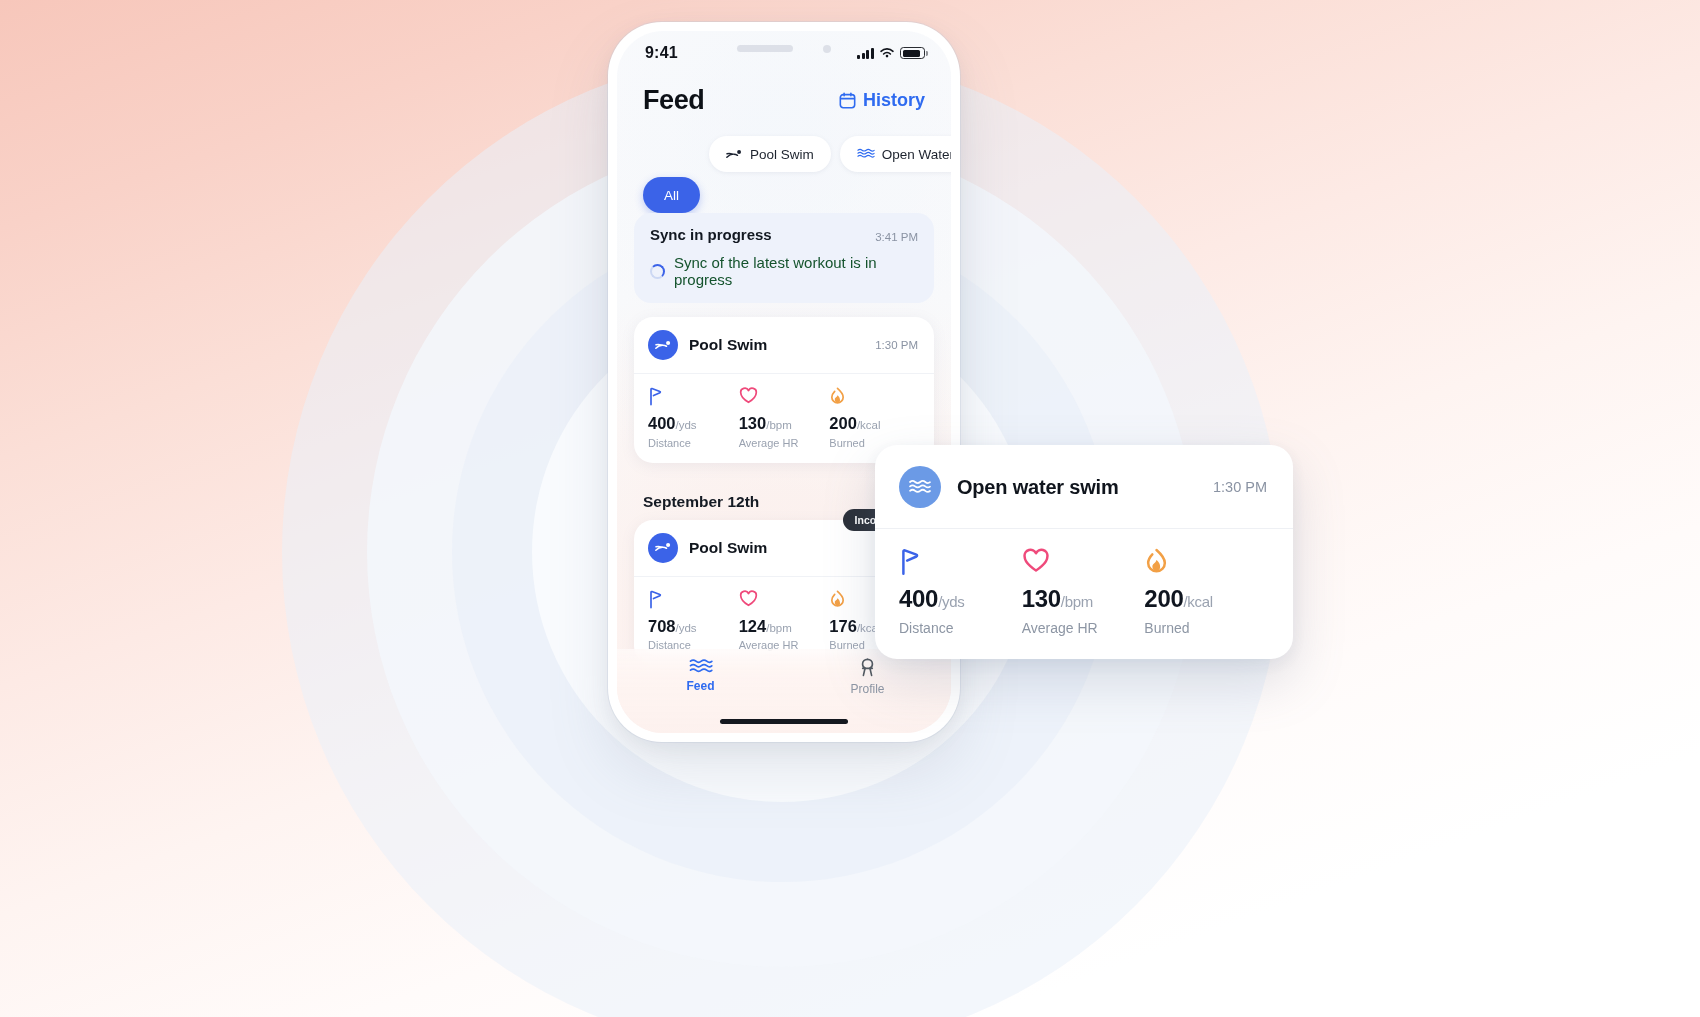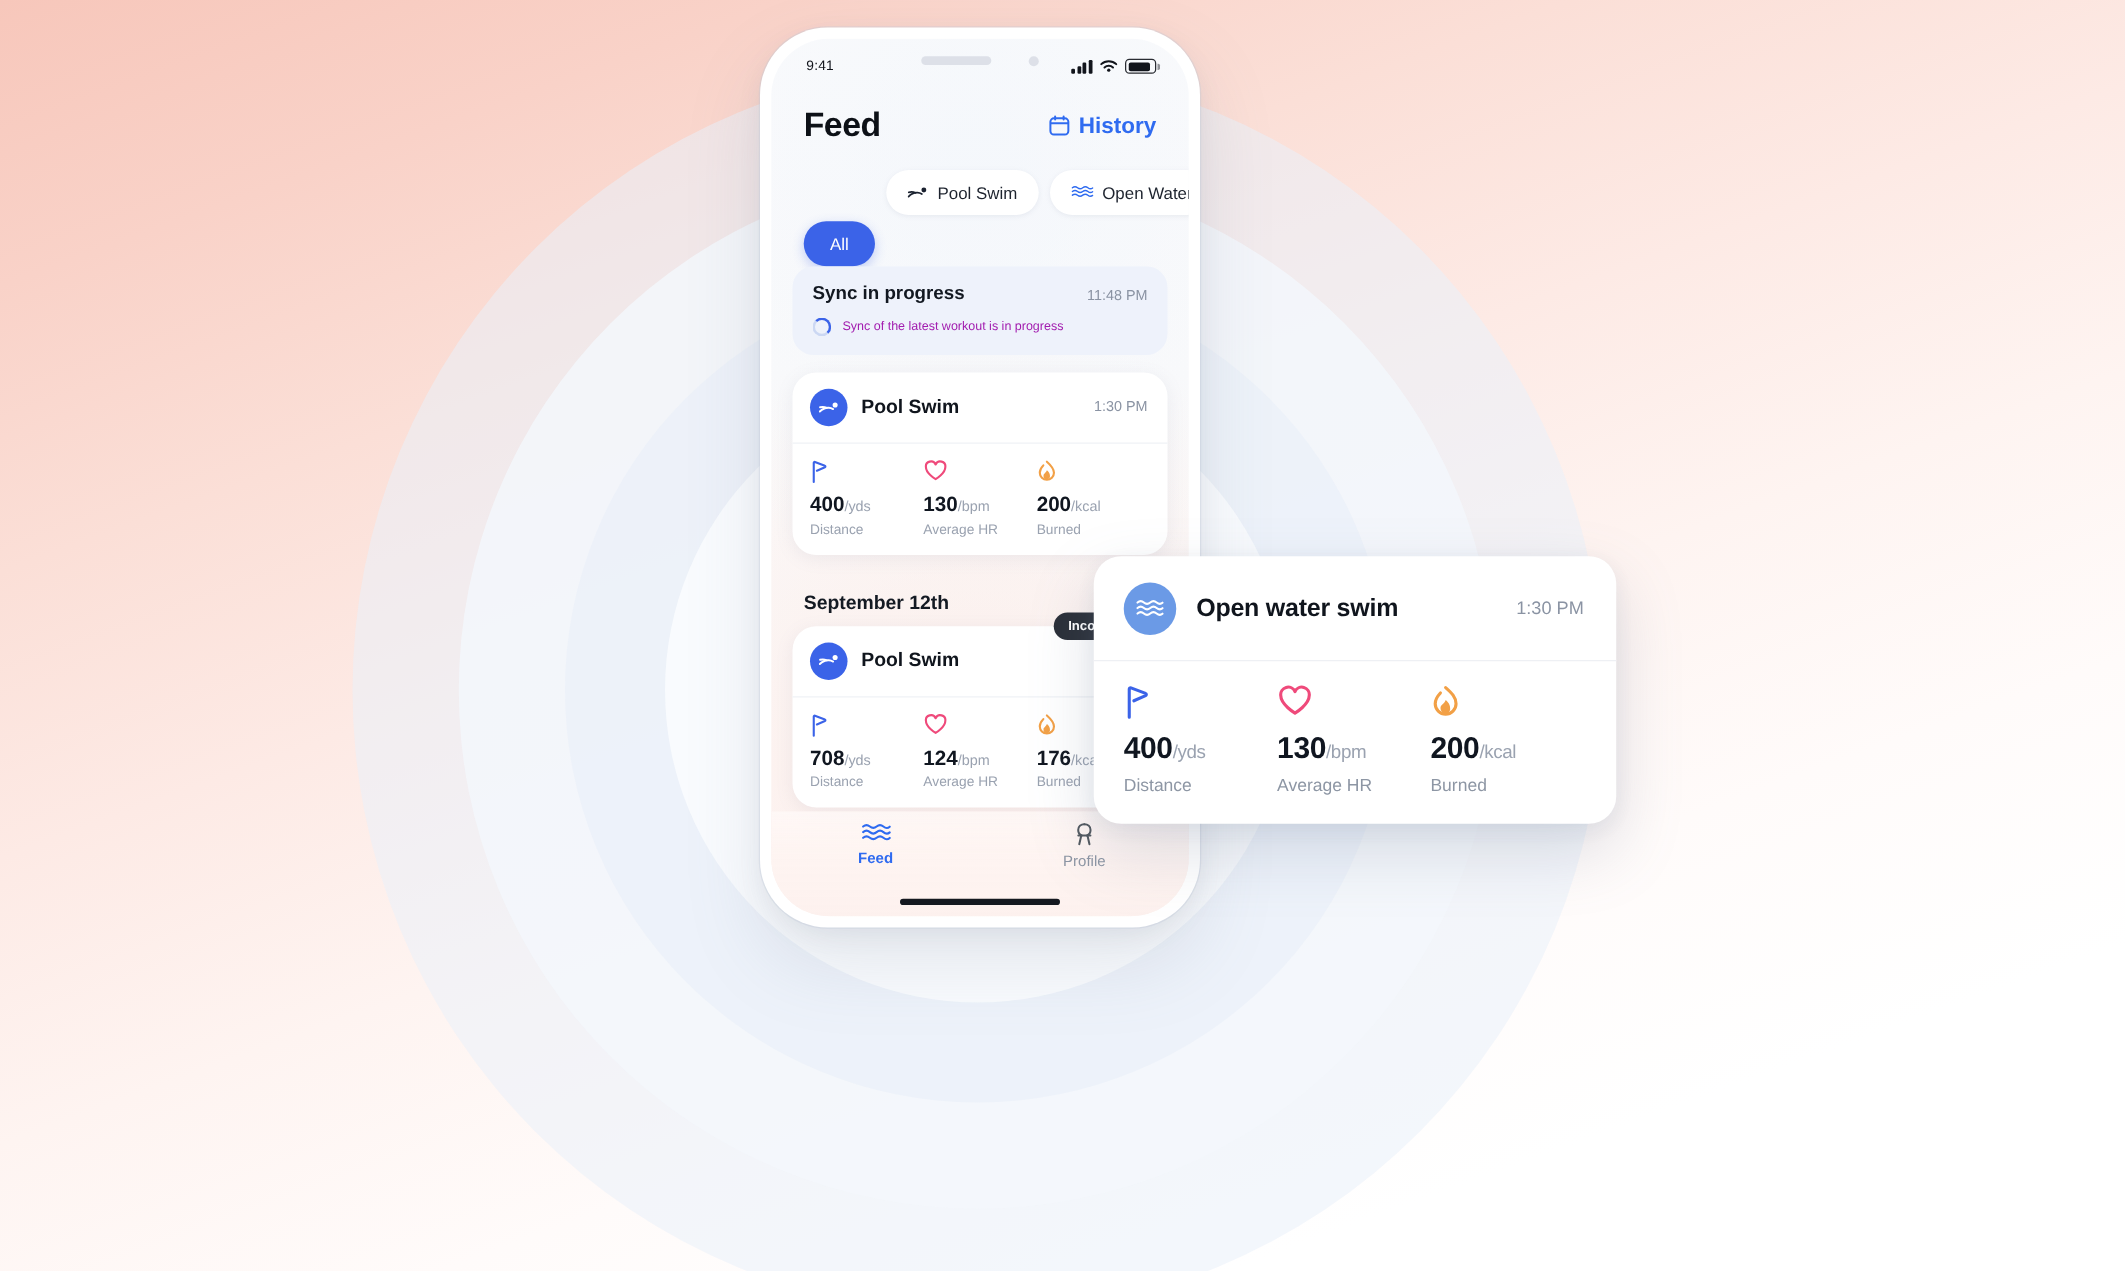--- a/index.html
+++ b/index.html
@@ -83,21 +83,21 @@
 
   
   #statusbar {
     position: relative;
     height: 44px;
     display: flex; align-items: center; justify-content: space-between;
     padding: 0 26px 0 28px;
     z-index: 4;
   }
   #status-time {
-    font-size: 11px; font-weight: normal; color: #10131a;
+    font-size: 16px; font-weight: bold; color: #10131a;
     letter-spacing: 0.2px;
   }
   #status-right { display: flex; align-items: center; gap: 5px; }
   .bars { display: flex; align-items: flex-end; gap: 1.6px; height: 11px; }
   .bars i { display: block; width: 3px; background: #12151c; border-radius: 1px; }
   .bars i:nth-child(1) { height: 4px; }
   .bars i:nth-child(2) { height: 6px; }
   .bars i:nth-child(3) { height: 8.5px; }
   .bars i:nth-child(4) { height: 11px; }
   #battery {
@@ -179,21 +179,21 @@
   .sync-title { font-size: 15px; font-weight: bold; color: #121821; }
   .sync-time { font-size: 11.5px; color: #8a93a3; }
   .sync-body { display: flex; align-items: center; gap: 9px; margin-top: 11px; }
   .spinner {
     width: 15px; height: 15px; border-radius: 50%;
     border: 2.2px solid #ccd8f3;
     border-top-color: #3b63e8;
     border-right-color: #3b63e8;
     flex: none;
   }
-  .sync-text { font-size: 10px; color: #a21caf; }
+  .sync-text { font-size: 15px; color: #14532d; }
 
   .workout-card {
     background: #ffffff;
     border-radius: 19px;
     box-shadow: 0 3px 14px rgba(130,140,165,0.11);
     margin-bottom: 14px;
     position: relative;
   }
   .wk-head {
     display: flex; align-items: center; gap: 11px;
@@ -343,21 +343,21 @@
           <span>Open Water Swim</span>
         </div>
       </div>
 
       <div id="feed">
 
 
         <div class="sync-card">
           <div class="sync-top">
             <span class="sync-title">Sync in progress</span>
-            <span class="sync-time">11:48 PM</span>
+            <span class="sync-time">3:41 PM</span>
           </div>
           <div class="sync-body">
             <div class="spinner"></div>
             <span class="sync-text">Sync of the latest workout is in progress</span>
           </div>
         </div>
 
         <div class="workout-card">
           <div class="wk-head">
             <div class="wk-avatar">

